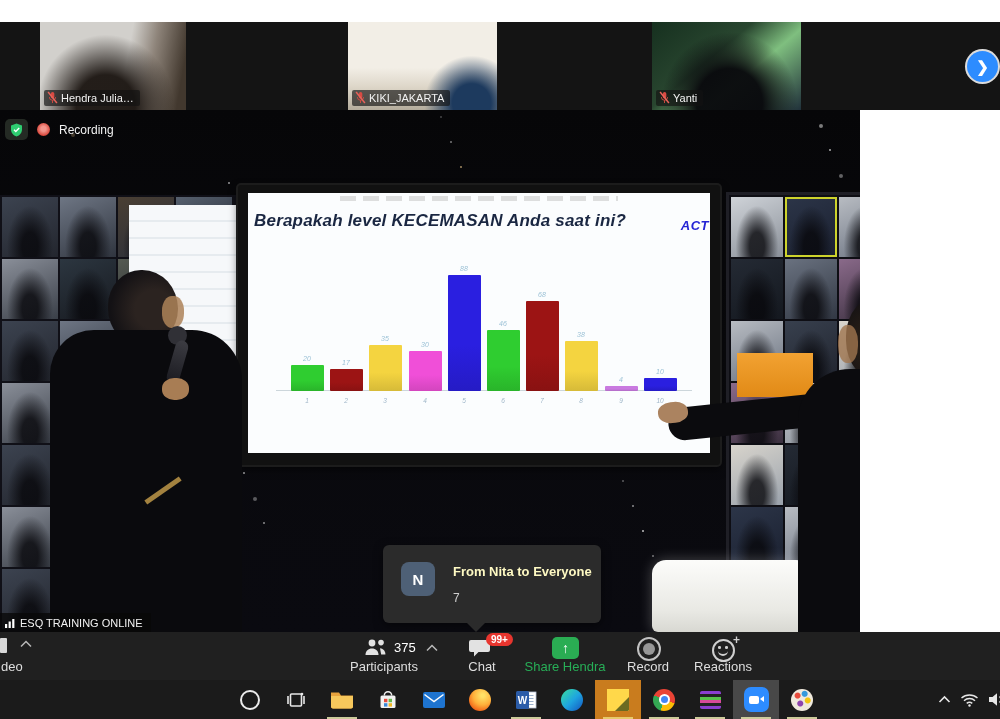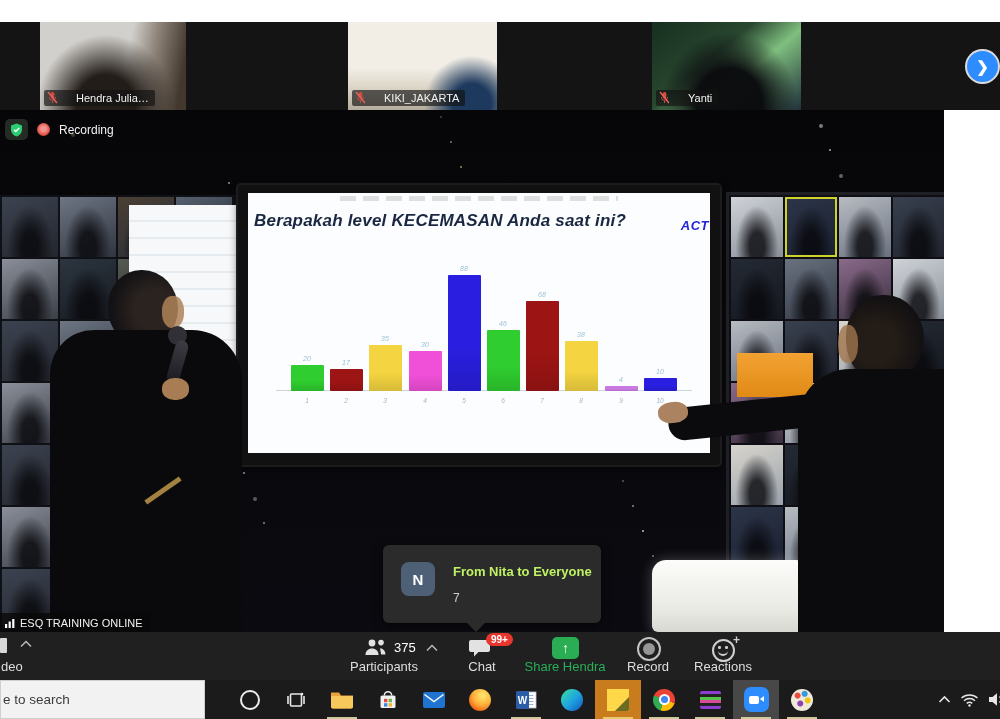--- a/index.html
+++ b/index.html
@@ -4,39 +4,39 @@
 <style>
   html,body{margin:0;padding:0;background:#000;}
   .app{position:relative;width:1000px;height:719px;overflow:hidden;background:#fff;
        font-family:"Liberation Sans",sans-serif;-webkit-font-smoothing:antialiased;}
   .abs{position:absolute;}
 
   
   .topwhite{left:0;top:0;width:1000px;height:22px;background:#fff;}
   .strip{left:0;top:22px;width:1000px;height:88px;background:#141414;}
   .vtile{position:absolute;top:0;height:88px;overflow:hidden;background:#333;}
-  .vtile .namebar{position:absolute;left:4px;bottom:4px;display:flex;align-items:center;gap:18px;
+  .vtile .namebar{position:absolute;left:4px;bottom:4px;display:flex;align-items:center;gap:3px;
       background:rgba(18,18,18,.66);color:#f2f2f2;font-size:11px;padding:1px 6px 2px 3px;border-radius:2px;white-space:nowrap;}
   .t1{background:radial-gradient(ellipse at 45% 95%,rgba(28,22,18,.96) 26%,transparent 60%),
        linear-gradient(100deg,#d2d0cc 0 58%,#8e847a 74%,#42382e 94%);}
   .t2{background:radial-gradient(ellipse at 52% 100%,rgba(24,20,18,.95) 24%,transparent 56%),
        linear-gradient(165deg,#aeacaa,#dddddb 55%,#9e9e9c);}
   .t3{background:radial-gradient(circle at 83% 92%,#1d3a5e 13%,transparent 32%),
        linear-gradient(180deg,#f2eee6 0 52%,#ddd6c8 74%,#b4ac9c);}
   .t4{background:radial-gradient(ellipse at 48% 72%,#6e6e78 30%,transparent 66%),
        linear-gradient(180deg,#3c3c42,#17171d);}
   .t5{background:radial-gradient(ellipse at 52% 92%,rgba(8,8,12,.96) 30%,transparent 62%),
        linear-gradient(140deg,#16301f,#37684299 40%,#7fbf7f 62%,#20303a);}
   .t6{background:linear-gradient(90deg,#23429c 0 16%,#e9ebf1 16% 28%,#3a57ae 28% 40%,#dadee8 40% 58%,#cac6ba 58% 82%,#a89f8e 82%);}
   .nextbtn{left:967px;top:29px;width:31px;height:31px;border-radius:50%;background:#2D8CFF;
       color:#fff;font-size:15px;font-weight:bold;display:flex;align-items:center;justify-content:center;
       box-shadow:0 0 0 2px rgba(255,255,255,.85);cursor:pointer;}
 
   
-  .stage{left:0;top:110px;width:944px;height:522px;overflow:hidden;
+  .stage{left:0;top:110px;width:860px;height:522px;overflow:hidden;
       background:linear-gradient(180deg,#060608,#09090c 45%,#0a0a10);}
   .star{position:absolute;border-radius:50%;z-index:0;}
   .recrow{position:absolute;left:5px;top:9px;display:flex;align-items:center;gap:9px;z-index:9;}
   .shieldbox{width:23px;height:21px;background:#242a24;border-radius:5px;display:flex;align-items:center;justify-content:center;}
   .recdot{width:13px;height:13px;border-radius:50%;background:radial-gradient(circle at 50% 45%,#f2958c 25%,#d8453a 70%);}
   .rectext{color:#f2f2f2;font-size:12px;}
 
   .screenL{left:0;top:85px;width:237px;height:437px;background:#101017;border-right:4px solid #232329;z-index:2;}
   .screenR{left:726px;top:82px;width:274px;height:372px;background:#0e0e14;border:3px solid #1f1f26;z-index:2;}
   .grid{position:absolute;inset:2px;display:flex;flex-wrap:wrap;gap:2px;align-content:flex-start;overflow:hidden;}
@@ -74,21 +74,21 @@
       background:radial-gradient(circle at 38% 55%,#241c16 0 30%,#121013 72%);}
   .pr-face{position:absolute;left:48px;top:30px;width:20px;height:38px;border-radius:45%;background:#a0764f;opacity:.8;}
   .pr-body{position:absolute;left:8px;top:74px;width:202px;height:263px;border-radius:52px 34px 0 0;background:#0b0b0e;}
   .pr-arm{position:absolute;left:-122px;top:104px;width:190px;height:33px;border-radius:17px;background:#0b0b0e;transform:rotate(-6deg);}
   .pr-hand{position:absolute;left:-132px;top:107px;width:30px;height:21px;border-radius:45%;background:#ab8360;transform:rotate(-6deg);}
 
   .chatpopup{left:383px;top:435px;width:218px;height:78px;background:#2b2b2b;border-radius:6px;z-index:7;box-shadow:0 3px 10px rgba(0,0,0,.5);}
   .chatpopup:after{content:"";position:absolute;left:84px;bottom:-9px;border:9px solid transparent;border-top-color:#2b2b2b;border-bottom:0;}
   .chatavatar{position:absolute;left:18px;top:17px;width:34px;height:34px;border-radius:8px;background:#4e6076;
       color:#fff;font-size:15px;font-weight:700;display:flex;align-items:center;justify-content:center;}
-  .chattitle{position:absolute;left:70px;top:19px;color:#bef264;font-size:13px;font-weight:700;}
+  .chattitle{position:absolute;left:70px;top:19px;color:#fef9c3;font-size:13px;font-weight:700;}
   .chatmsg{position:absolute;left:70px;top:46px;color:#cfcfcf;font-size:12px;}
 
   .speakerlbl{left:0;top:503px;height:19px;display:flex;align-items:center;gap:4px;padding:0 8px 0 4px;
       background:rgba(8,8,8,.78);color:#f2f2f2;font-size:11px;z-index:8;}
 
   
   .ztoolbar{left:0;top:632px;width:1000px;height:48px;background:#202020;z-index:10;}
   .zlabel{position:absolute;top:27px;font-size:13px;color:#dedede;text-align:center;}
   .zgreen{color:#27ae57;}
   .partialvid{position:absolute;left:0;top:6px;width:7px;height:15px;background:#d8d8d8;border-radius:1px;}
@@ -436,23 +436,20 @@
           <span class="e1"></span>
           <span class="e2"></span>
           <span class="m"></span>
           <span class="p">+</span>
         </div>
       <div class="zlabel" style="left:678px;width:90px;">Reactions</div>
     </div>
   </div>
 
   <div class="abs taskbar">
-    <div class="searchbox">
-        <span>e to search</span>
-      </div>
     <div class="slots">
       <div class="slot">
           <div class="cortana"></div>
         </div>
       <div class="slot">
           <svg width="20" height="18" viewBox="0 0 20 18">
             <rect x="4.5" y="3" width="11" height="12" rx="1" fill="none" stroke="#e8e8e8" stroke-width="1.6"></rect>
             <path d="M2 5v8M18 5v8" stroke="#e8e8e8" stroke-width="1.6"></path>
             <circle cx="16" cy="3" r="1.3" fill="#e8e8e8"></circle>
           </svg>

